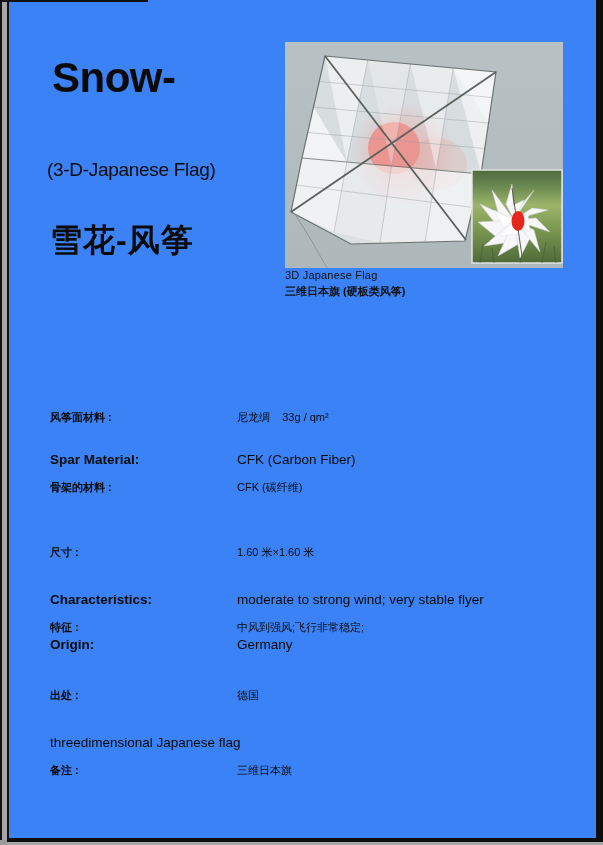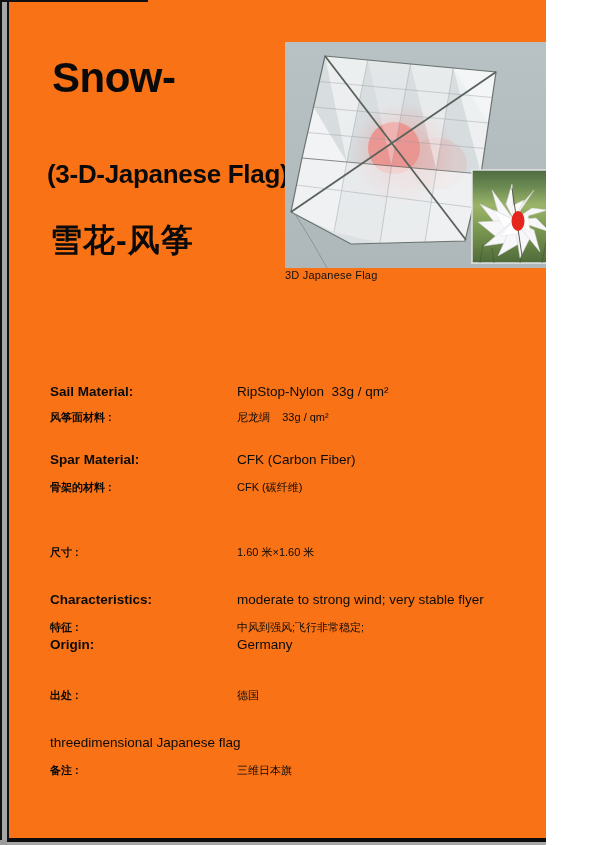--- a/index.html
+++ b/index.html
@@ -1,35 +1,35 @@
 <!DOCTYPE html>
 <html><head>
 <meta charset="utf-8">
 <style>
   * { margin:0; padding:0; box-sizing:border-box; }
   html,body { width:603px; height:845px; }
   body { font-family:"Liberation Sans","DejaVu Sans",sans-serif; background:#fff; }
-  .canvas { position:relative; width:546px; height:845px; background:#f97316; overflow:hidden; }
+  .canvas { position:relative; width:603px; height:845px; background:#3b82f6; overflow:hidden; }
 
   
   .edge { position:absolute; }
   .edge-left-black  { left:0; top:0; width:2px; height:845px; background:#111; }
   .edge-left-gray   { left:2px; top:0; width:5px; height:845px; background:#a6a6a6; }
   .page-border-left { left:7px; top:0; width:2px; height:842px; background:#111; }
   .edge-top-black   { left:0; top:0; width:148px; height:2px; background:#111; }
   .edge-right-black { left:596px; top:0; width:7px; height:845px; background:#0d0d0d; }
   .edge-bottom-black{ left:7px; top:838px; width:589px; height:4px; background:#0d0d0d; }
   .edge-bottom-gray { left:0; top:842px; width:603px; height:3px; background:#a6a6a6; }
   .corner-gray      { left:0; top:840px; width:7px; height:5px; background:#9b9b9b; }
 
   
   .title-line { position:absolute; font-weight:bold; color:#0a0a0a; line-height:1; letter-spacing:-0.5px; }
   .title-1 { left:52px;  top:57px;  font-size:42px; }
   .title-2 { left:140px; top:110px; font-size:42px; }
-  .subtitle { position:absolute; left:47px; top:159px; font-size:26px; font-weight:bold; color:#0a0a0a; letter-spacing:-0.3px; }
+  .subtitle { position:absolute; left:47px; top:159px; font-size:19px; font-weight:normal; color:#0a0a0a; letter-spacing:-0.3px; }
   .title-zh { position:absolute; left:50px; top:219px; font-size:32px; font-weight:bold; color:#0a0a0a; letter-spacing:1px; }
 
   
   .figure { position:absolute; left:285px; top:42px; width:278px; height:226px; }
   .figure svg { display:block; }
   .caption { position:absolute; left:285px; top:269px; width:278px; color:#111; }
   .caption .cap-en { font-size:11px; letter-spacing:0.2px; }
   .caption .cap-zh { font-size:11px; font-weight:bold; margin-top:3px; }
 
   
@@ -152,26 +152,23 @@
           </g>
           <line x1="40" y1="18" x2="50" y2="86" stroke="#5a5a55" stroke-width="1"></line>
           <ellipse cx="46" cy="51" rx="6.5" ry="10" fill="#e5261d"></ellipse>
         </g>
       </g>
     </svg>
   </div>
 
   <div class="caption">
     <div class="cap-en">3D Japanese Flag</div>
-  </div>
-
-  <div class="spec-row" style="top:384px">
-    <span class="lbl">Sail Material:</span>
-    <span class="val">RipStop-Nylon  33g / qm²</span>
-  </div>
+    <div class="cap-zh">三维日本旗 (硬板类风筝)</div>
+  </div>
+
   <div class="spec-row zh" style="top:409px">
     <span class="lbl">风筝面材料 :</span>
     <span class="val">尼龙绸    33g / qm²</span>
   </div>
 
   <div class="spec-row" style="top:452px">
     <span class="lbl">Spar Material:</span>
     <span class="val">CFK (Carbon Fiber)</span>
   </div>
   <div class="spec-row zh" style="top:479px">

